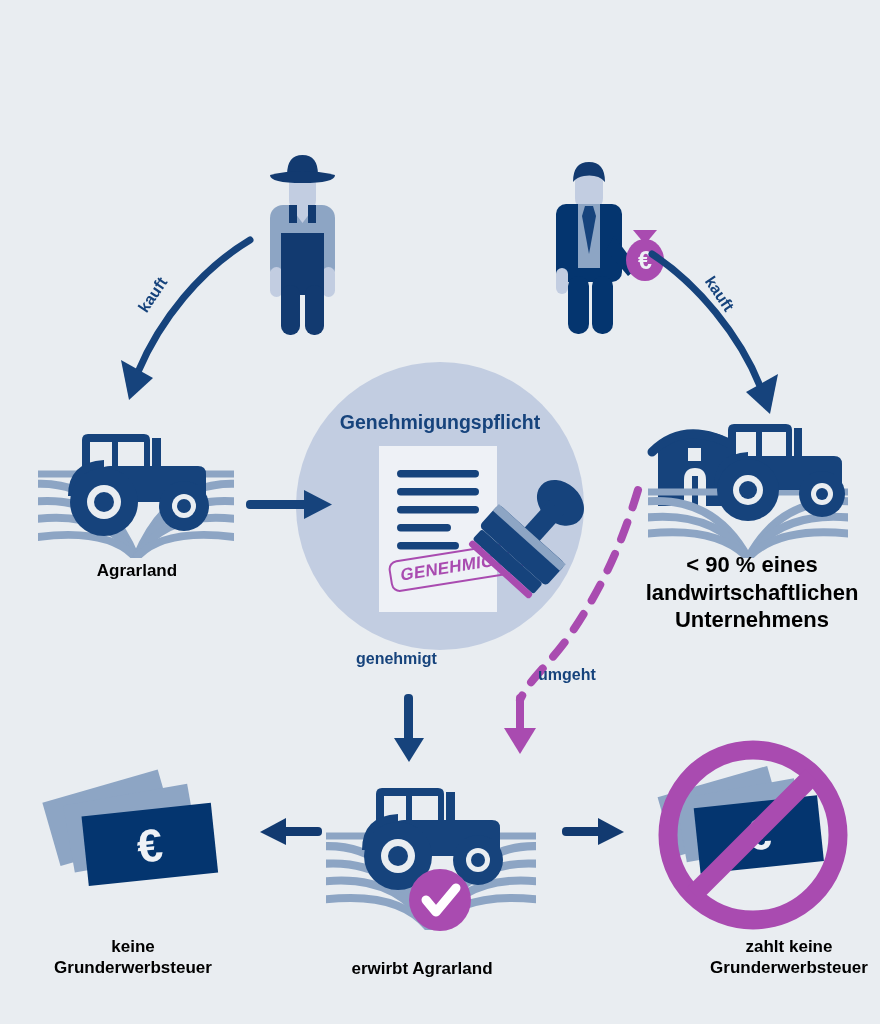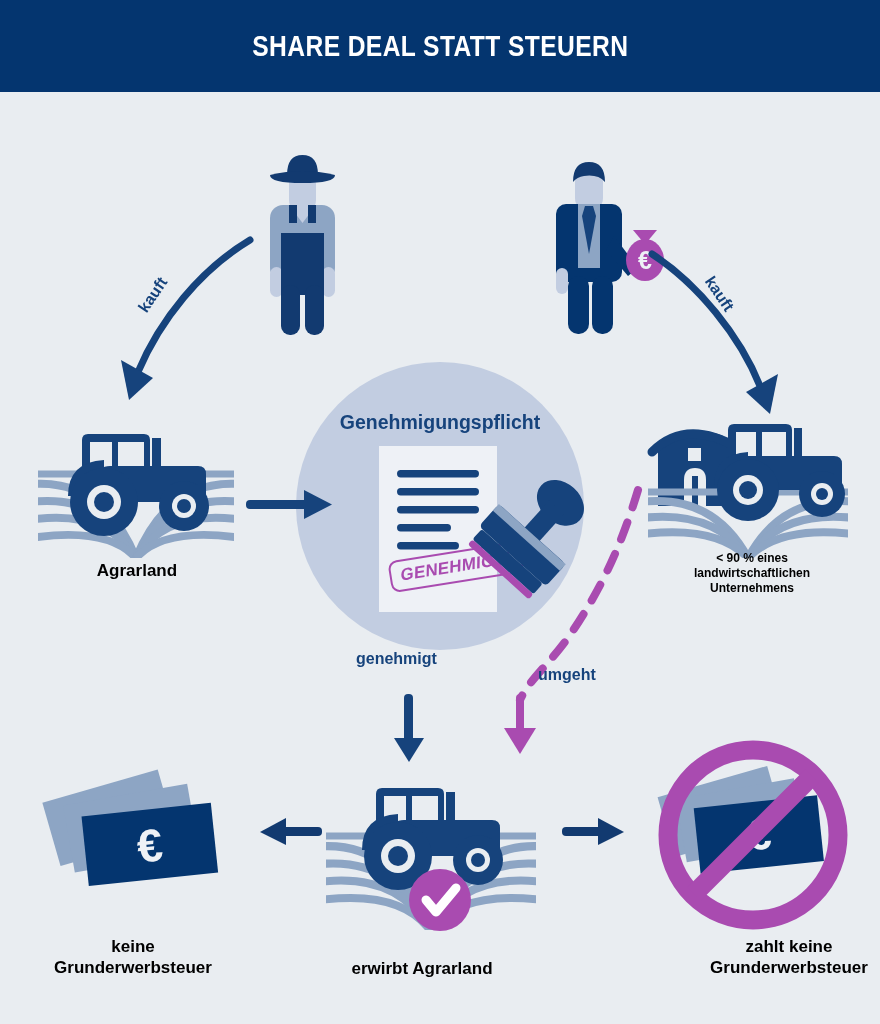--- a/index.html
+++ b/index.html
@@ -21,42 +21,39 @@
     color: #ffffff; font-size: 30px; font-weight: bold;
     letter-spacing: 0.5px; transform: scaleX(0.82);
     transform-origin: center; white-space: nowrap;
   }
 
   
   .lbl {
     position: absolute; color: #000000; font-weight: bold;
     text-align: center; line-height: 1.25; white-space: pre-line;
   }
-  .lbl-16 { font-size: 12px; }
+  .lbl-16 { font-size: 22px; }
   .lbl-17 { font-size: 17px; }
   .arrow-lbl {
     position: absolute; color: #16437c; font-weight: bold; font-size: 16px;
     white-space: nowrap;
   }
   .circle-title {
     position: absolute; color: #16437c; font-weight: bold; font-size: 19.5px;
     white-space: nowrap; text-align: center;
   }
 
   svg { position: absolute; overflow: visible; }
   .node { position: absolute; }
 </style>
 </head>
 <body>
 
 <div id="stage">
 
-  <div class="header">
-    <div class="header-title">SHARE DEAL STATT STEUERN</div>
-  </div>
 
   <svg class="node" style="left:243px; top:145px;" width="118" height="195" viewBox="0 0 118 195">
 
     <rect x="46" y="26" width="27" height="42" rx="13" fill="#c2cde1"></rect>
 
     <path d="M44 30 Q44 10 59.5 10 Q75 10 75 30 Z" fill="#123a70"></path>
     <path d="M27 30 Q59.5 22 92 30 Q92 38 59.5 38 Q27 38 27 30 Z" fill="#123a70"></path>
 
     <rect x="27" y="60" width="65" height="76" rx="13" fill="#8da5c4"></rect>
 

